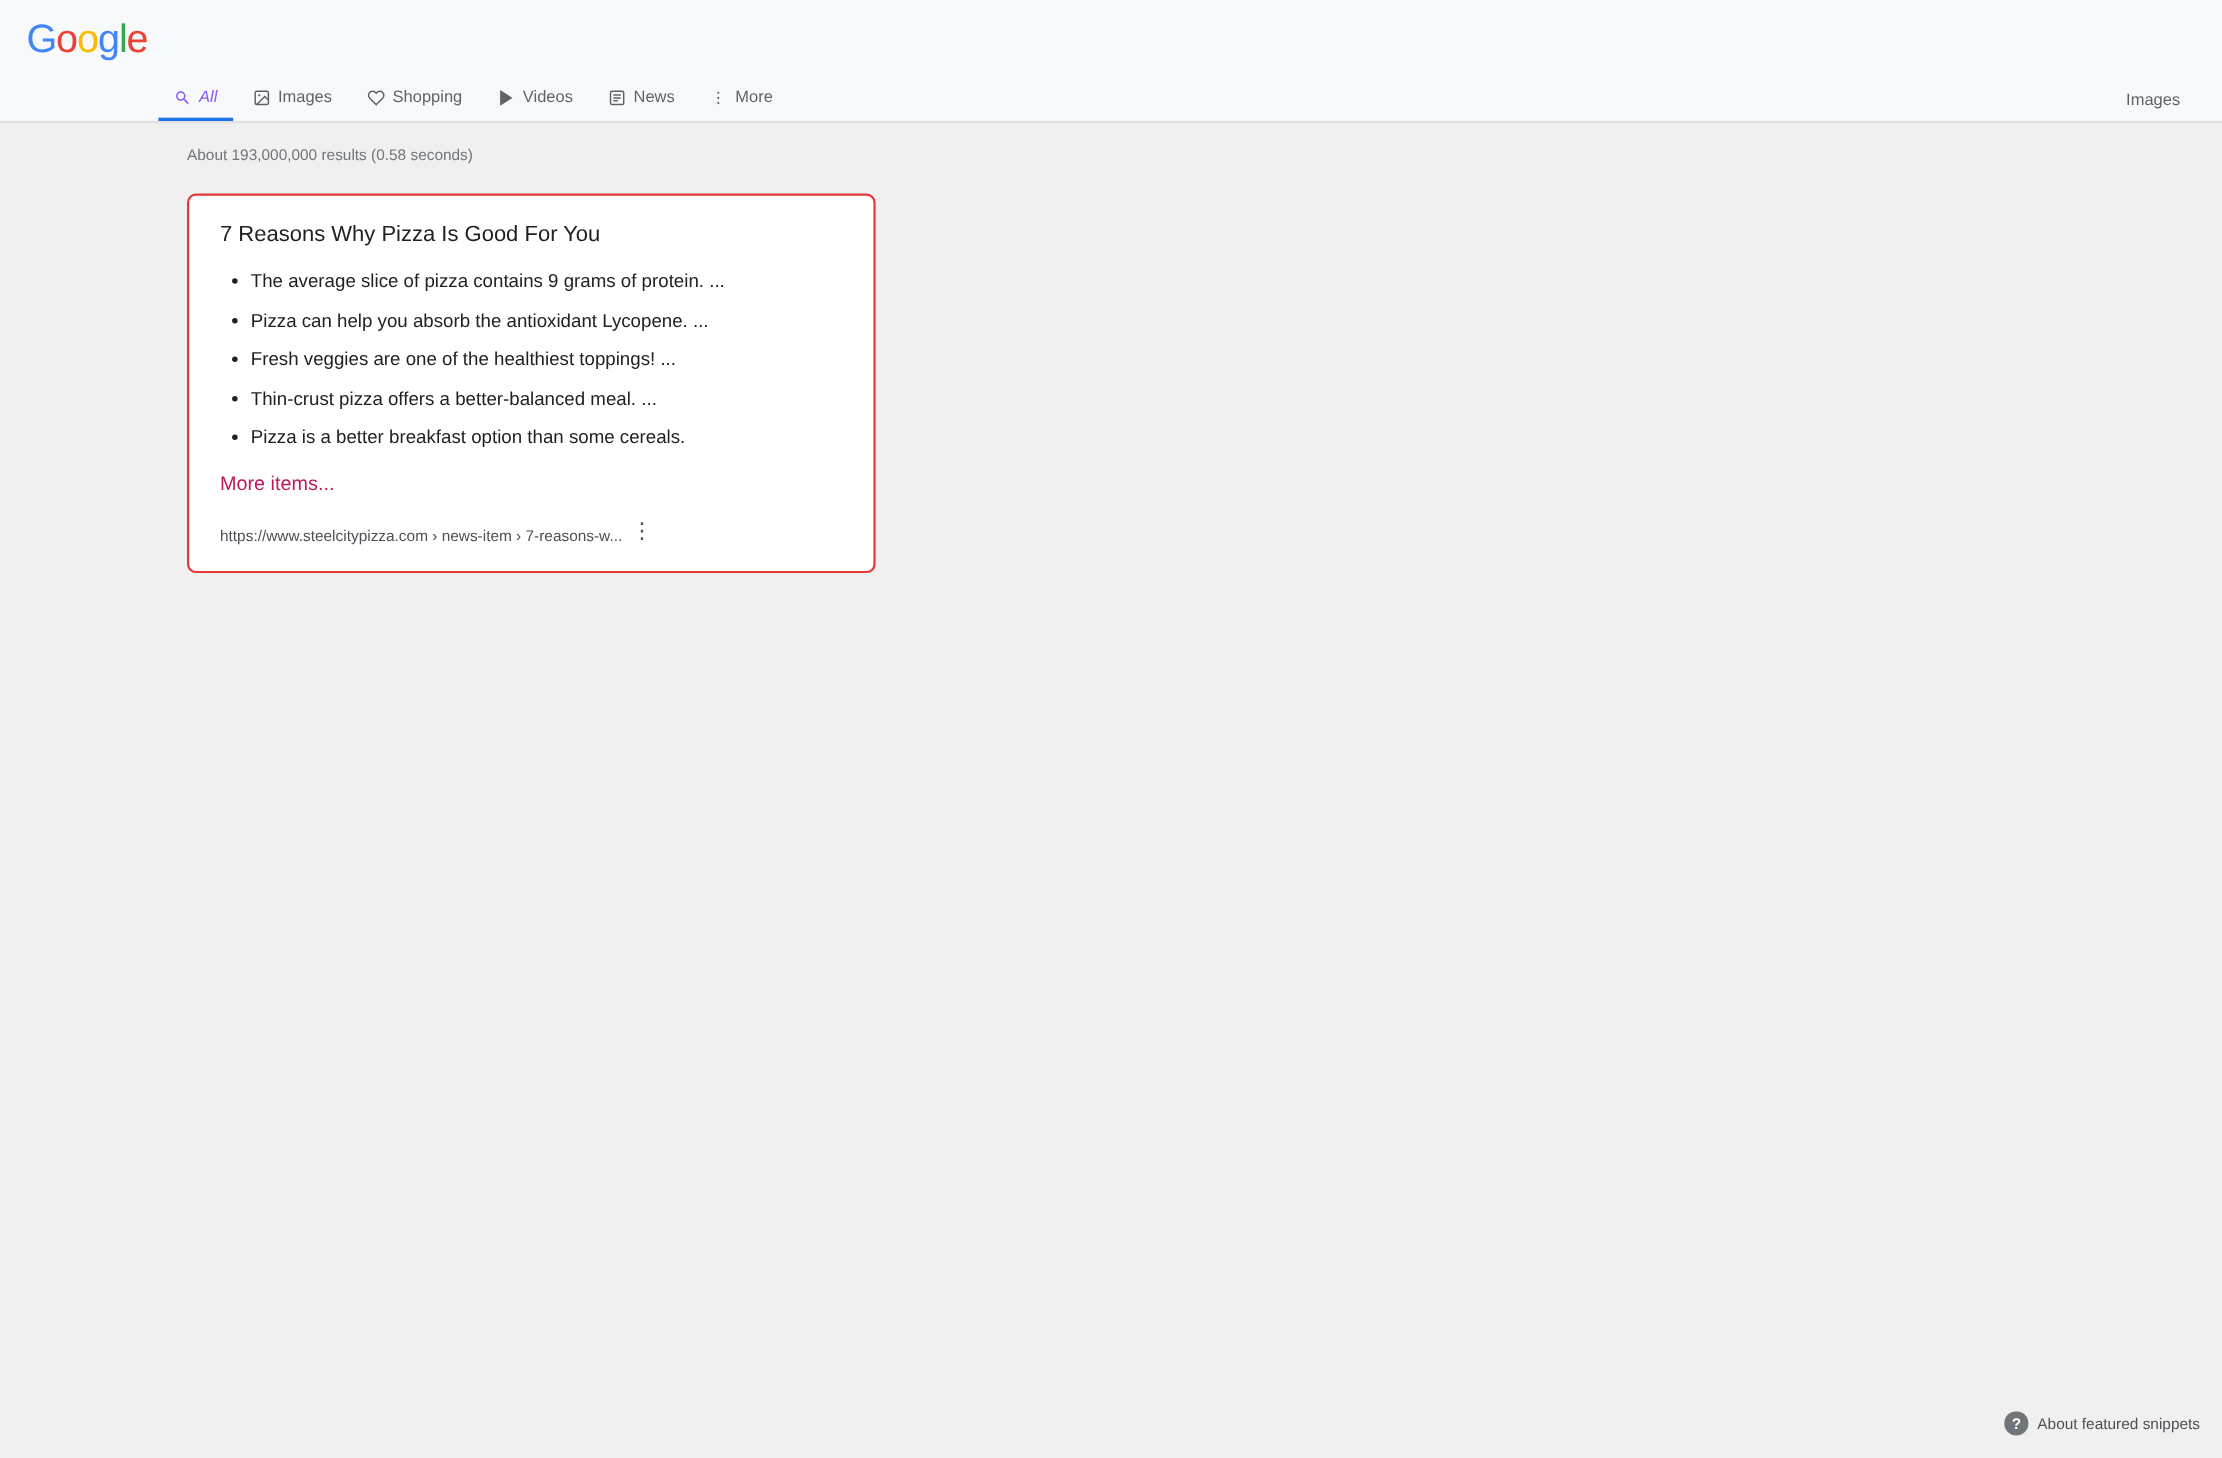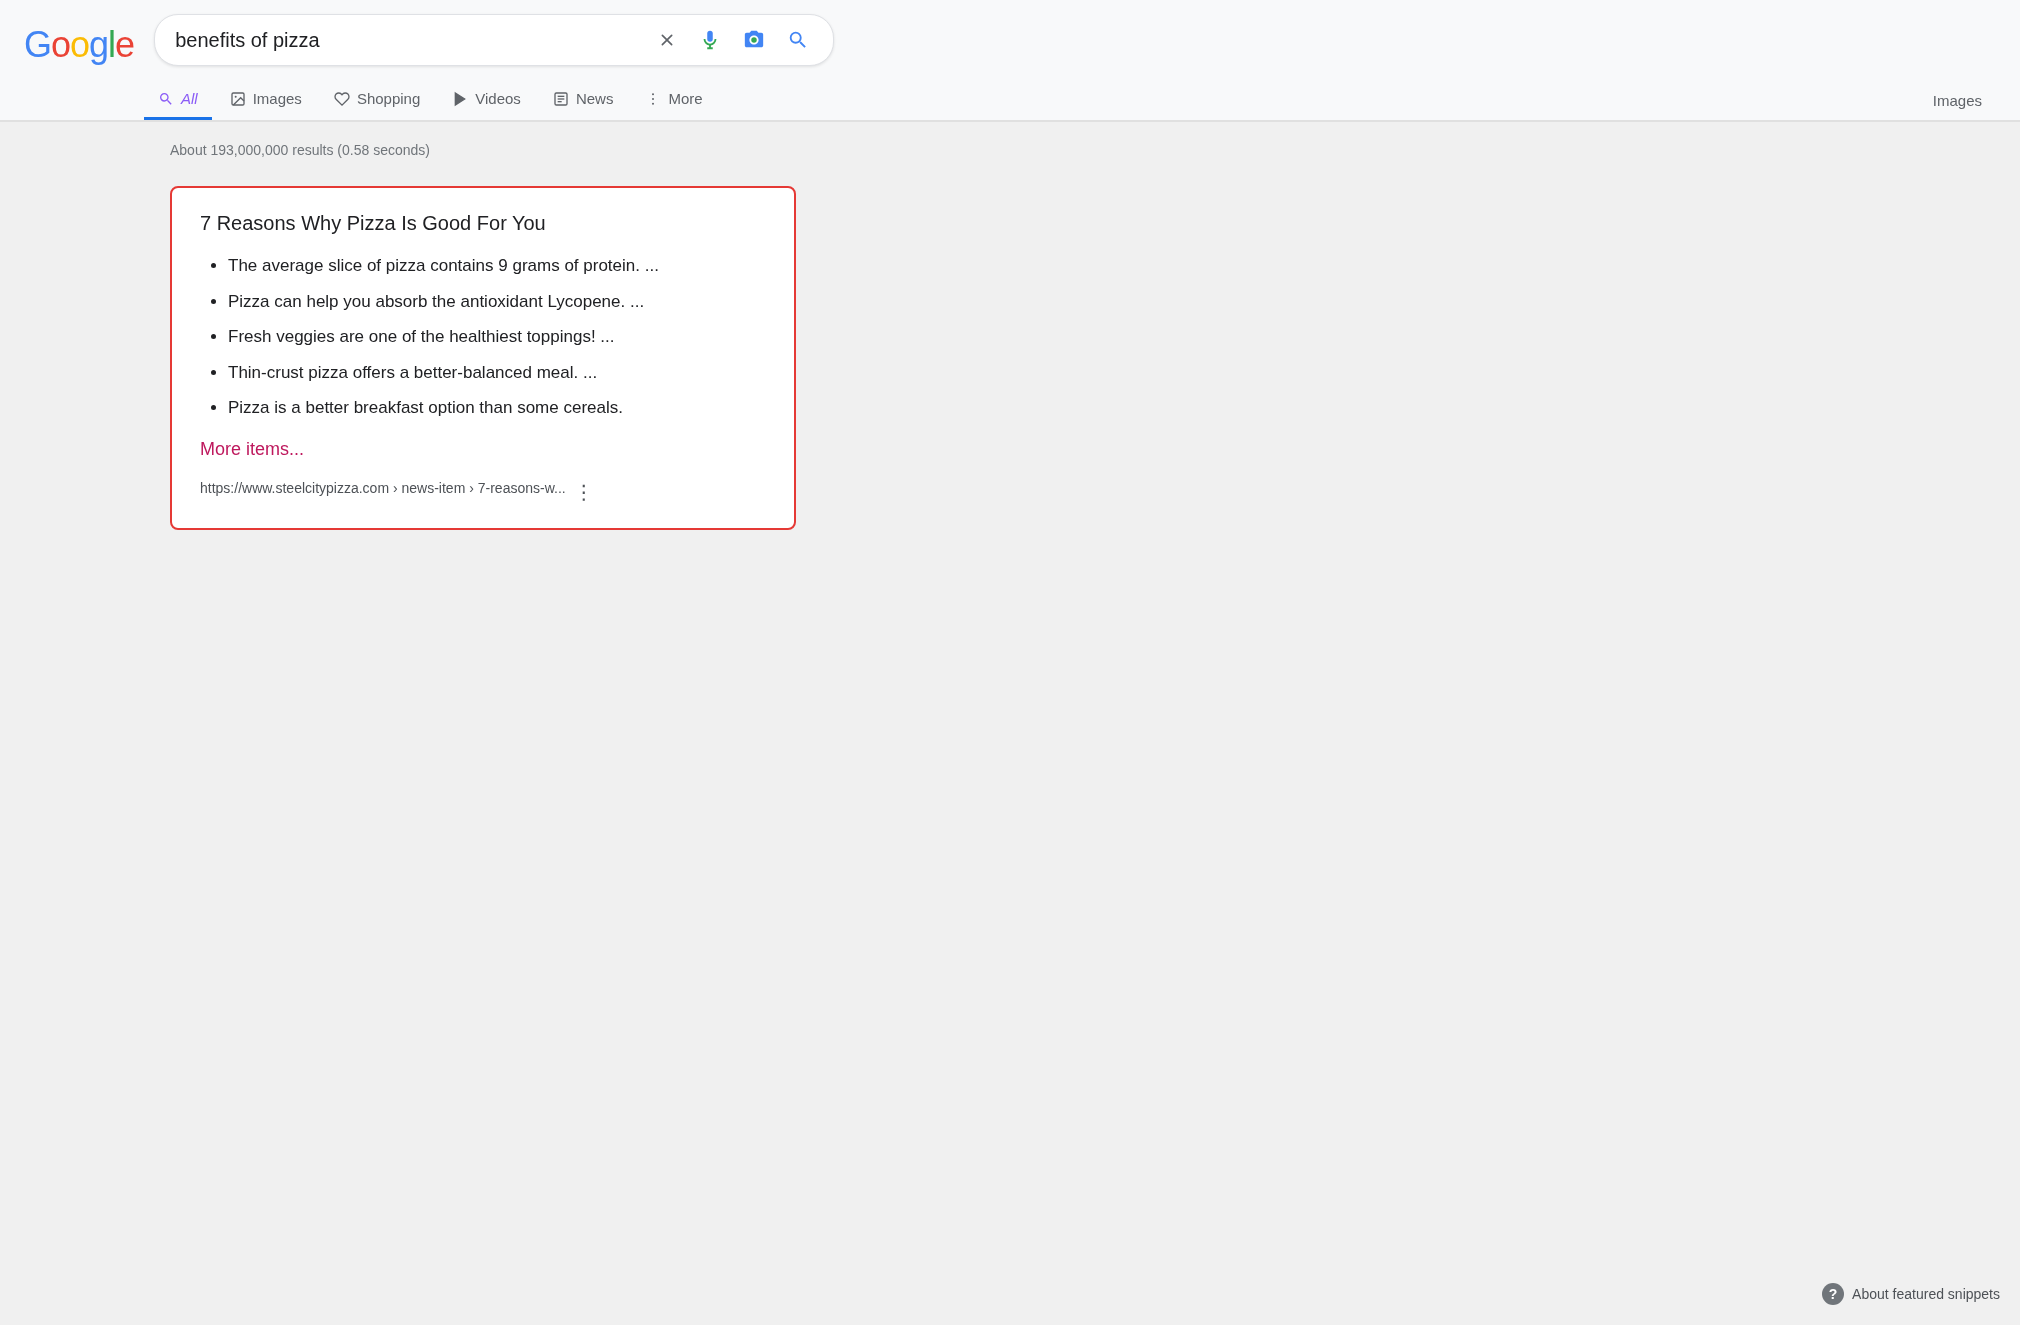--- a/index.html
+++ b/index.html
@@ -163,21 +163,21 @@
       color: #be185d;
       font-size: 18px;
       text-decoration: none;
       cursor: pointer;
       display: inline-block;
       margin-bottom: 20px;
     }
 
     .snippet-url-row {
       display: flex;
-      align-items: flex-start;
+      align-items: flex-end;
       gap: 8px;
       font-size: 14px;
       color: #4d5156;
       margin-bottom: 4px;
     }
 
     .snippet-url-dots {
       color: #4d5156;
       cursor: pointer;
       font-size: 20px;
@@ -236,51 +236,20 @@
 </head>
 <body>
 
 <div class="header">
   <div class="header-top">
 
     <div class="google-logo">
       <span class="g-blue">G</span><span class="g-red">o</span><span class="g-yellow">o</span><span class="g-blue">g</span><span class="g-green">l</span><span class="g-red">e</span>
     </div>
 
-    <div class="search-bar">
-      <input class="search-input" type="text" value="benefits of pizza" style="">
-      <div class="search-bar-icons">
-
-        <button class="icon-btn" title="Clear">
-          <svg width="20" height="20" viewBox="0 0 24 24" fill="#5f6368">
-            <path d="M18.3 5.71a1 1 0 00-1.41 0L12 10.59 7.11 5.7A1 1 0 005.7 7.11L10.59 12 5.7 16.89a1 1 0 001.41 1.41L12 13.41l4.89 4.89a1 1 0 001.41-1.41L13.41 12l4.89-4.89a1 1 0 000-1.4z"></path>
-          </svg>
-        </button>
-
-        <button class="icon-btn" title="Search by voice">
-          <svg width="22" height="22" viewBox="0 0 24 24">
-            <path fill="#4285F4" d="M12 14a3 3 0 003-3V5a3 3 0 00-6 0v6a3 3 0 003 3z"></path>
-            <path fill="#34A853" d="M17 11a5 5 0 01-10 0H5a7 7 0 006 6.93V20H9v2h6v-2h-2v-2.07A7 7 0 0019 11h-2z"></path>
-          </svg>
-        </button>
-
-        <button class="icon-btn" title="Search by image">
-          <svg width="22" height="22" viewBox="0 0 24 24">
-            <path fill="#4285F4" d="M9 2L7.17 4H4c-1.1 0-2 .9-2 2v12c0 1.1.9 2 2 2h16c1.1 0 2-.9 2-2V6c0-1.1-.9-2-2-2h-3.17L15 2H9zm3 15c-2.76 0-5-2.24-5-5s2.24-5 5-5 5 2.24 5 5-2.24 5-5 5z"></path>
-            <circle fill="#34A853" cx="12" cy="12" r="3"></circle>
-          </svg>
-        </button>
-
-        <button class="icon-btn" title="Google Search">
-          <svg width="22" height="22" viewBox="0 0 24 24" fill="#4285F4">
-            <path d="M15.5 14h-.79l-.28-.27A6.47 6.47 0 0016 9.5 6.5 6.5 0 109.5 16c1.61 0 3.09-.59 4.23-1.57l.27.28v.79l5 4.99L20.49 19l-4.99-5zm-6 0C7.01 14 5 11.99 5 9.5S7.01 5 9.5 5 14 7.01 14 9.5 11.99 14 9.5 14z"></path>
-          </svg>
-        </button>
-      </div>
-    </div>
   </div>
 
   <nav class="nav-tabs">
     <a class="nav-tab active">
       <span class="tab-icon svg-icon">
         <svg width="16" height="16" viewBox="0 0 24 24" fill="currentColor">
             <path d="M15.5 14h-.79l-.28-.27A6.47 6.47 0 0016 9.5 6.5 6.5 0 109.5 16c1.61 0 3.09-.59 4.23-1.57l.27.28v.79l5 4.99L20.49 19l-4.99-5zm-6 0C7.01 14 5 11.99 5 9.5S7.01 5 9.5 5 14 7.01 14 9.5 11.99 14 9.5 14z"></path>
           </svg>
       </span>
       <span>All</span>

